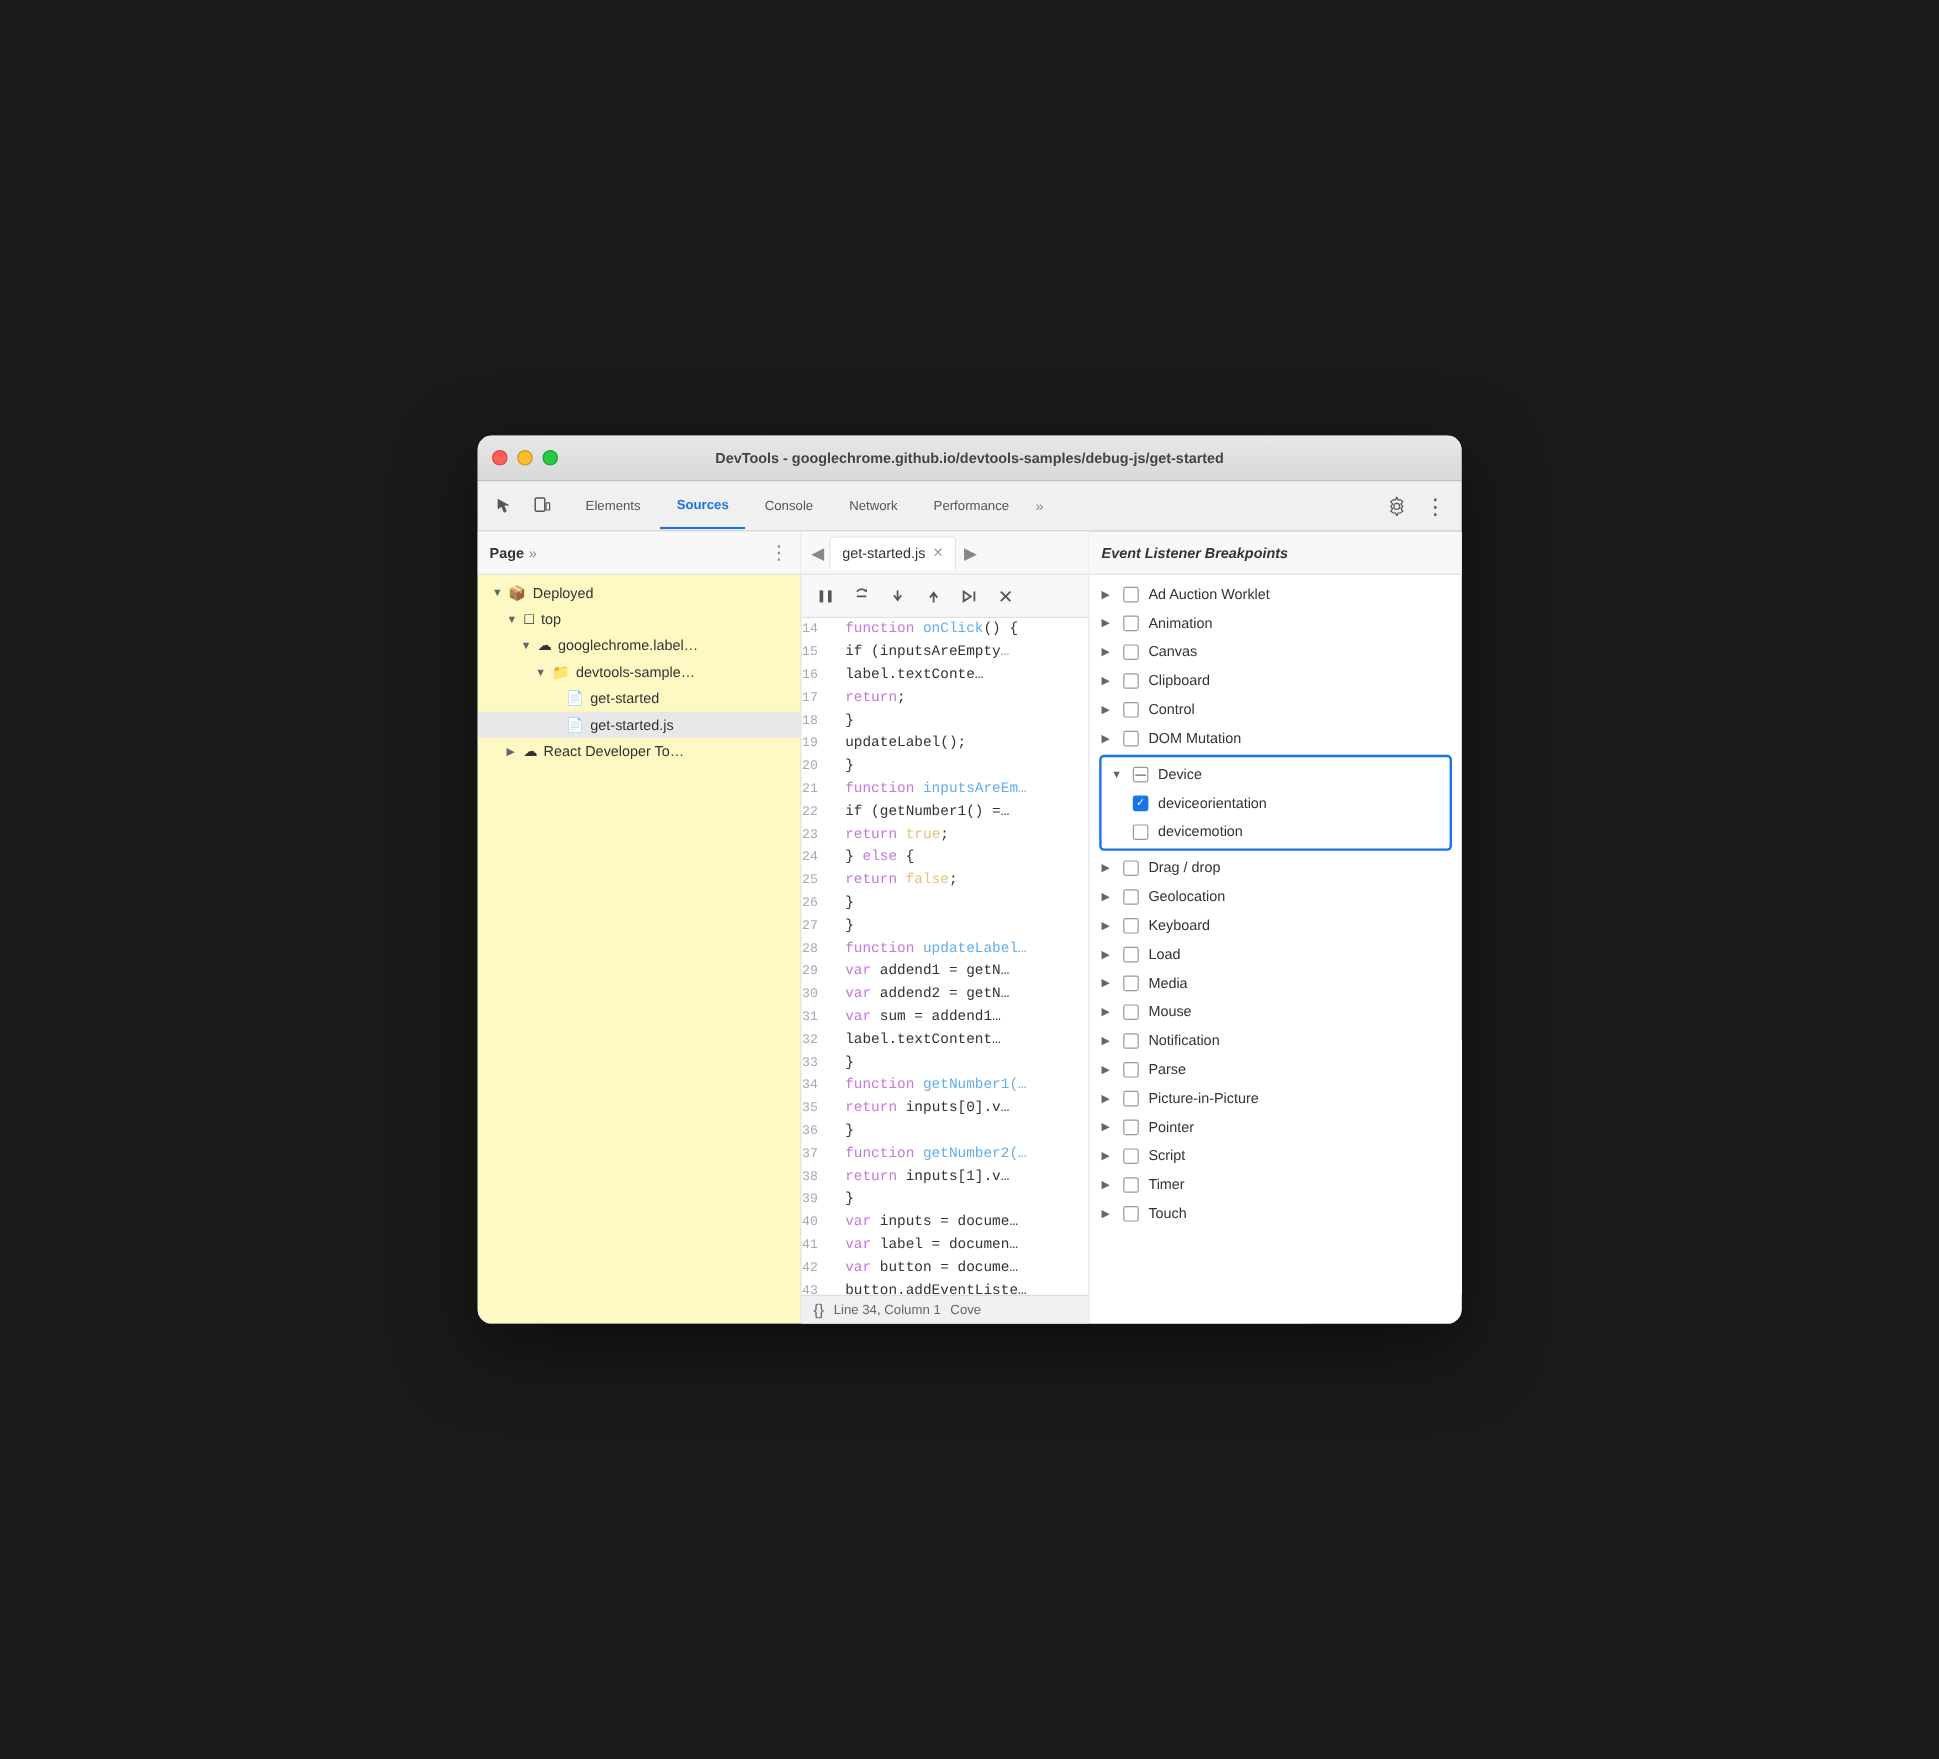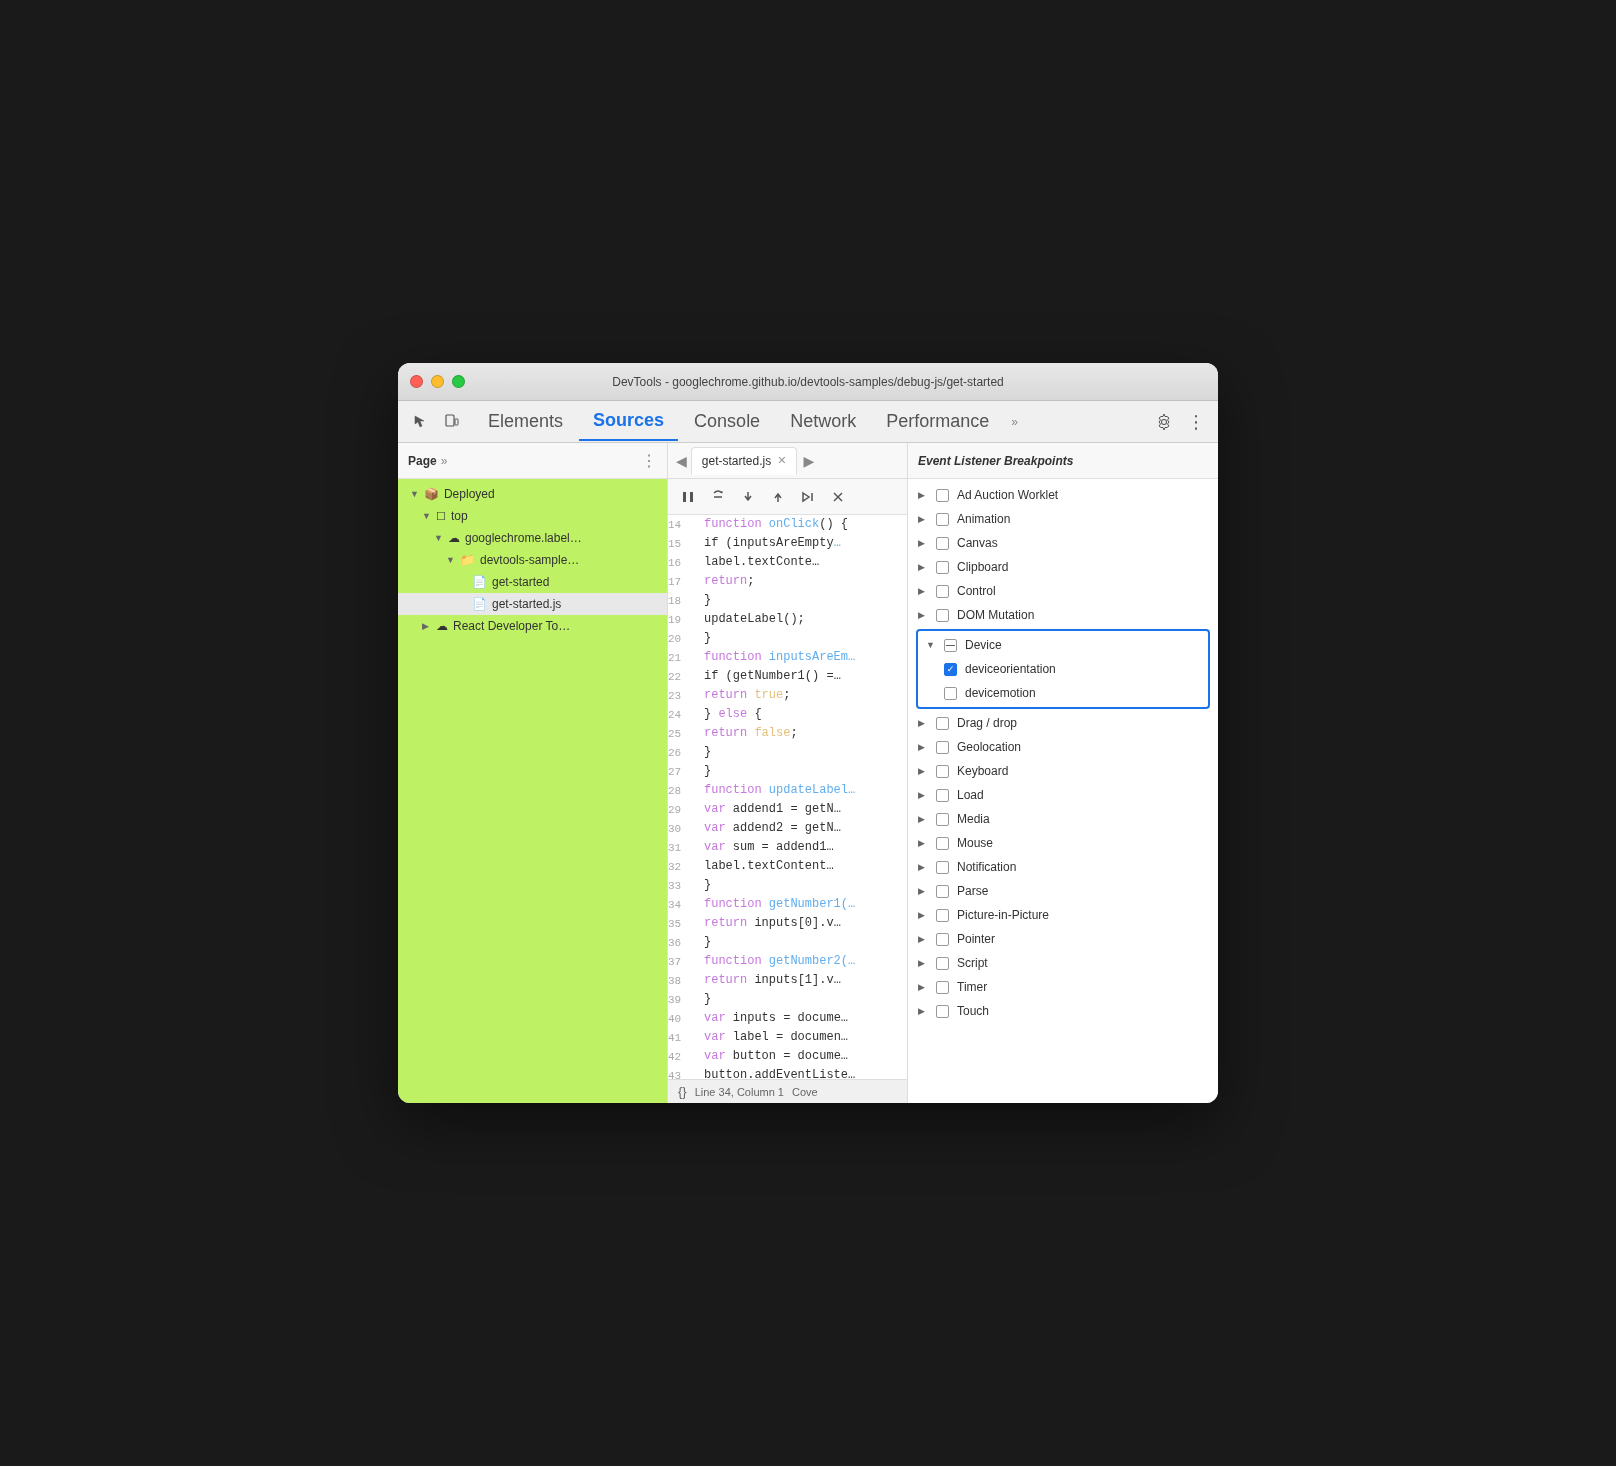--- a/index.html
+++ b/index.html
@@ -47,21 +47,21 @@
     .traffic-light.close { background: #ff5f57; }
     .traffic-light.minimize { background: #ffbd2e; }
     .traffic-light.maximize { background: #28ca41; }
 
     .titlebar-title {
       position: absolute;
       left: 50%;
       transform: translateX(-50%);
       font-size: 12px;
       color: #444;
-      font-weight: 400;
+      font-weight: 700;
       white-space: nowrap;
     }
 
     
     .devtools-tabs {
       background: #f0f0f0;
       border-bottom: 1px solid #ccc;
       display: flex;
       align-items: center;
       height: 42px;
@@ -88,21 +88,21 @@
 
     .tab-list {
       display: flex;
       align-items: center;
       gap: 2px;
       flex: 1;
     }
 
     .tab {
       padding: 6px 14px;
-      font-size: 18px;
+      font-size: 11px;
       color: #555;
       cursor: pointer;
       border-radius: 4px 4px 0 0;
       height: 38px;
       display: flex;
       align-items: center;
     }
 
     .tab.active {
       color: #1a73e8;
@@ -119,21 +119,21 @@
 
     .devtools-right-icons {
       display: flex;
       align-items: center;
       gap: 4px;
     }
 
     
     .left-panel {
       width: 270px;
-      background: #bef264;
+      background: #fef9c3;
       border-right: 1px solid #ddd;
       display: flex;
       flex-direction: column;
       min-height: 600px;
     }
 
     .panel-header {
       display: flex;
       align-items: center;
       padding: 6px 10px;

